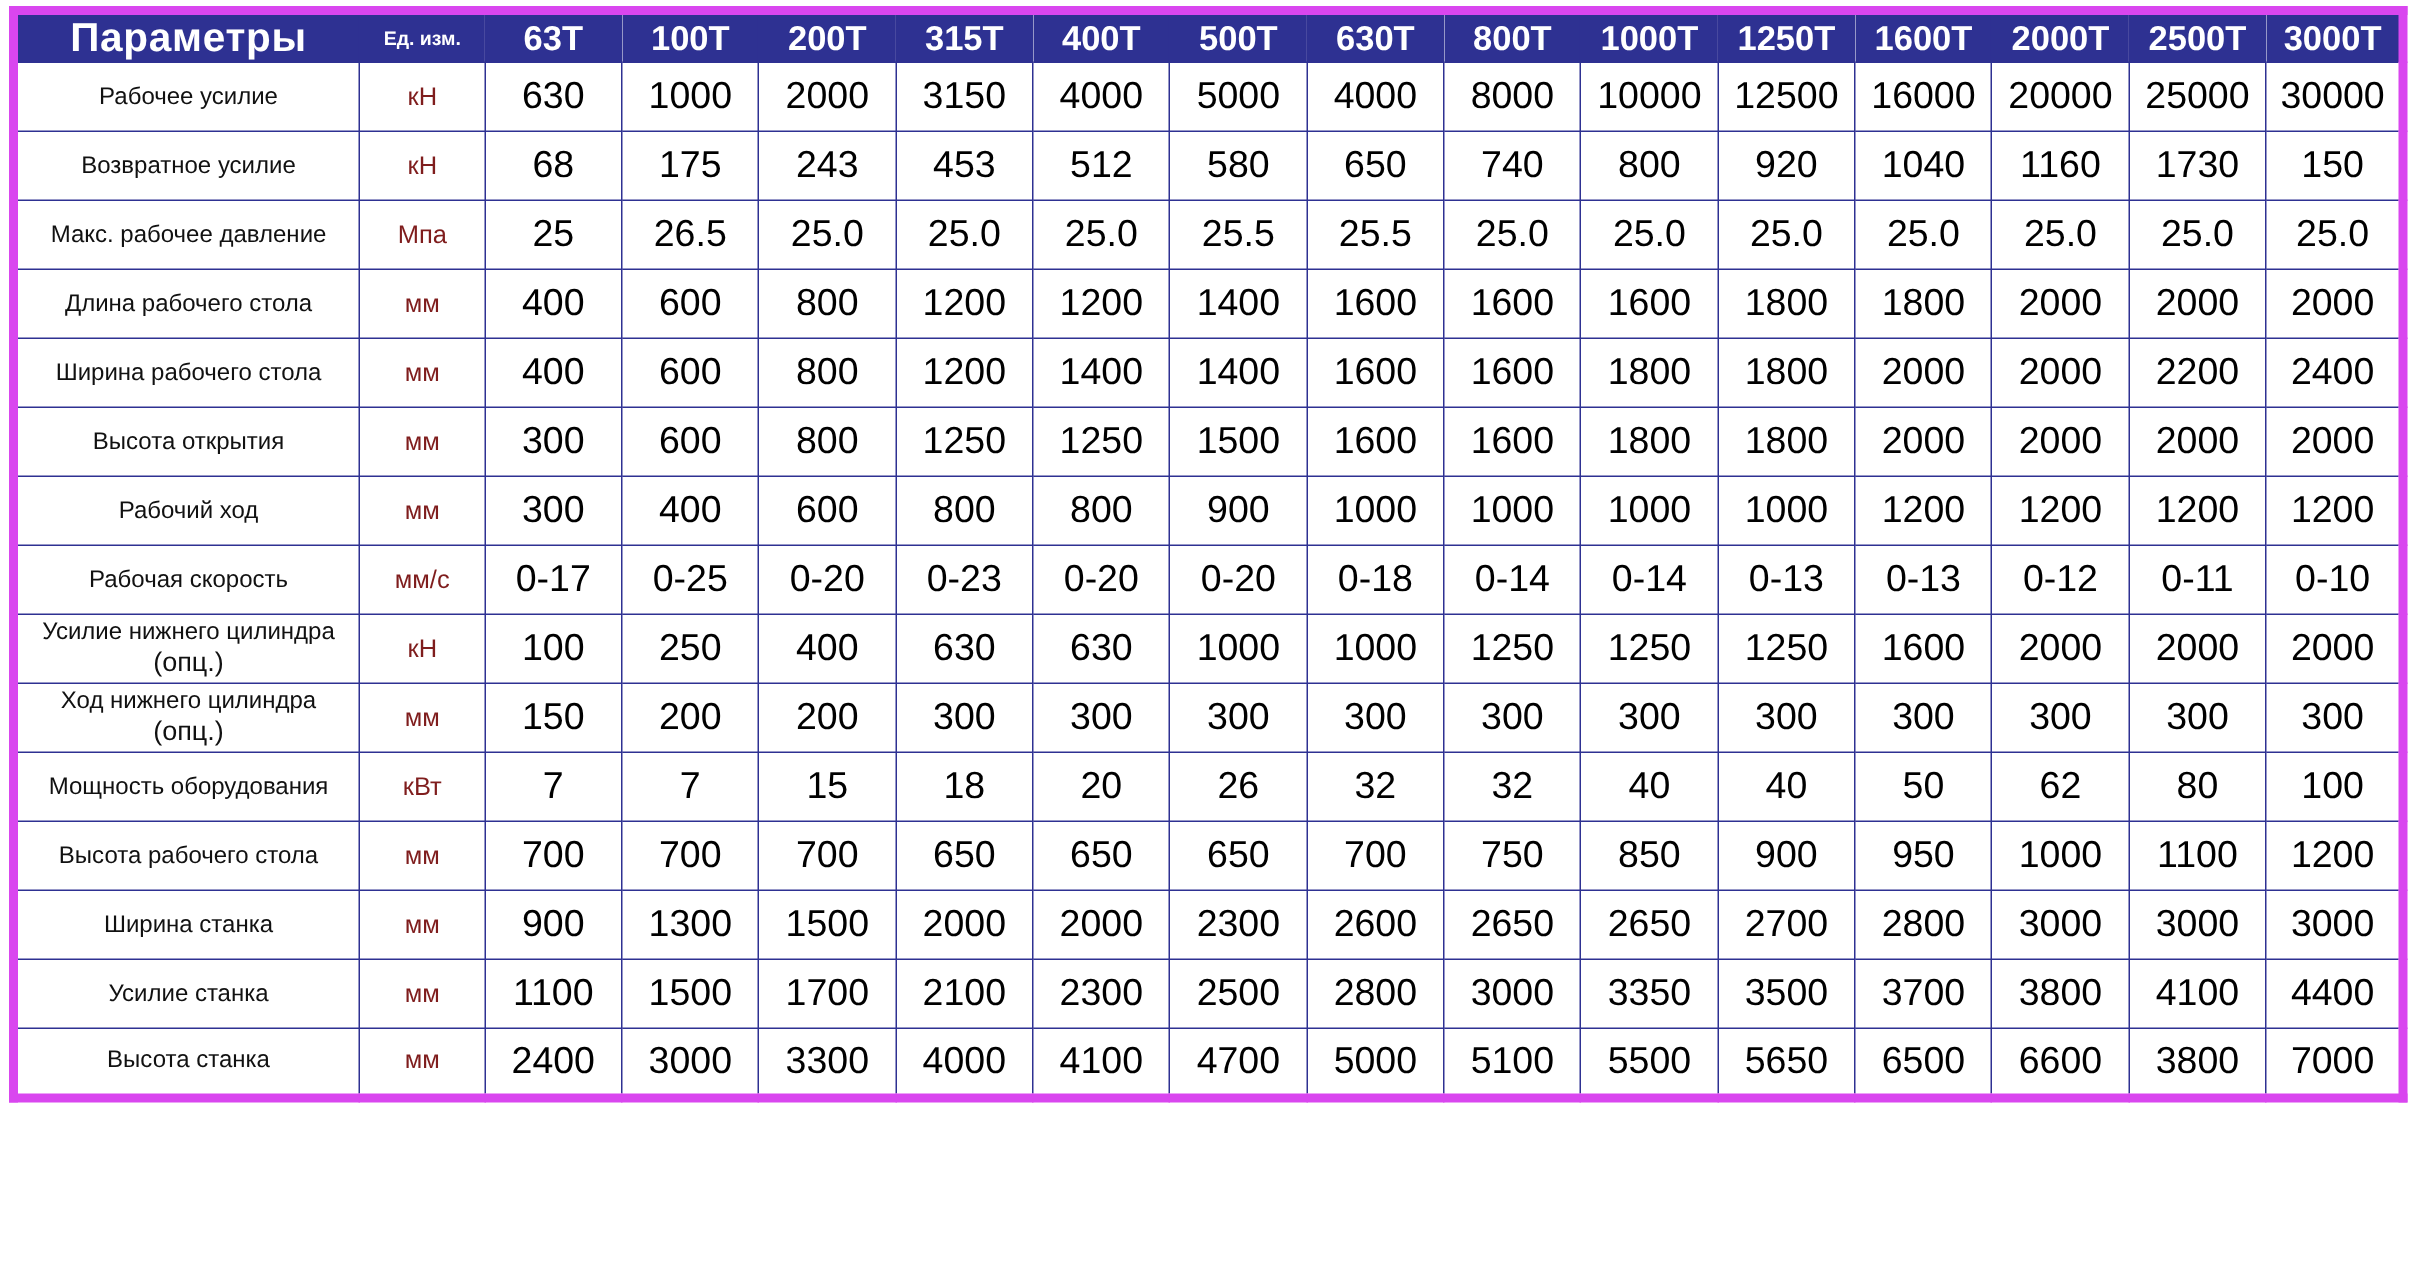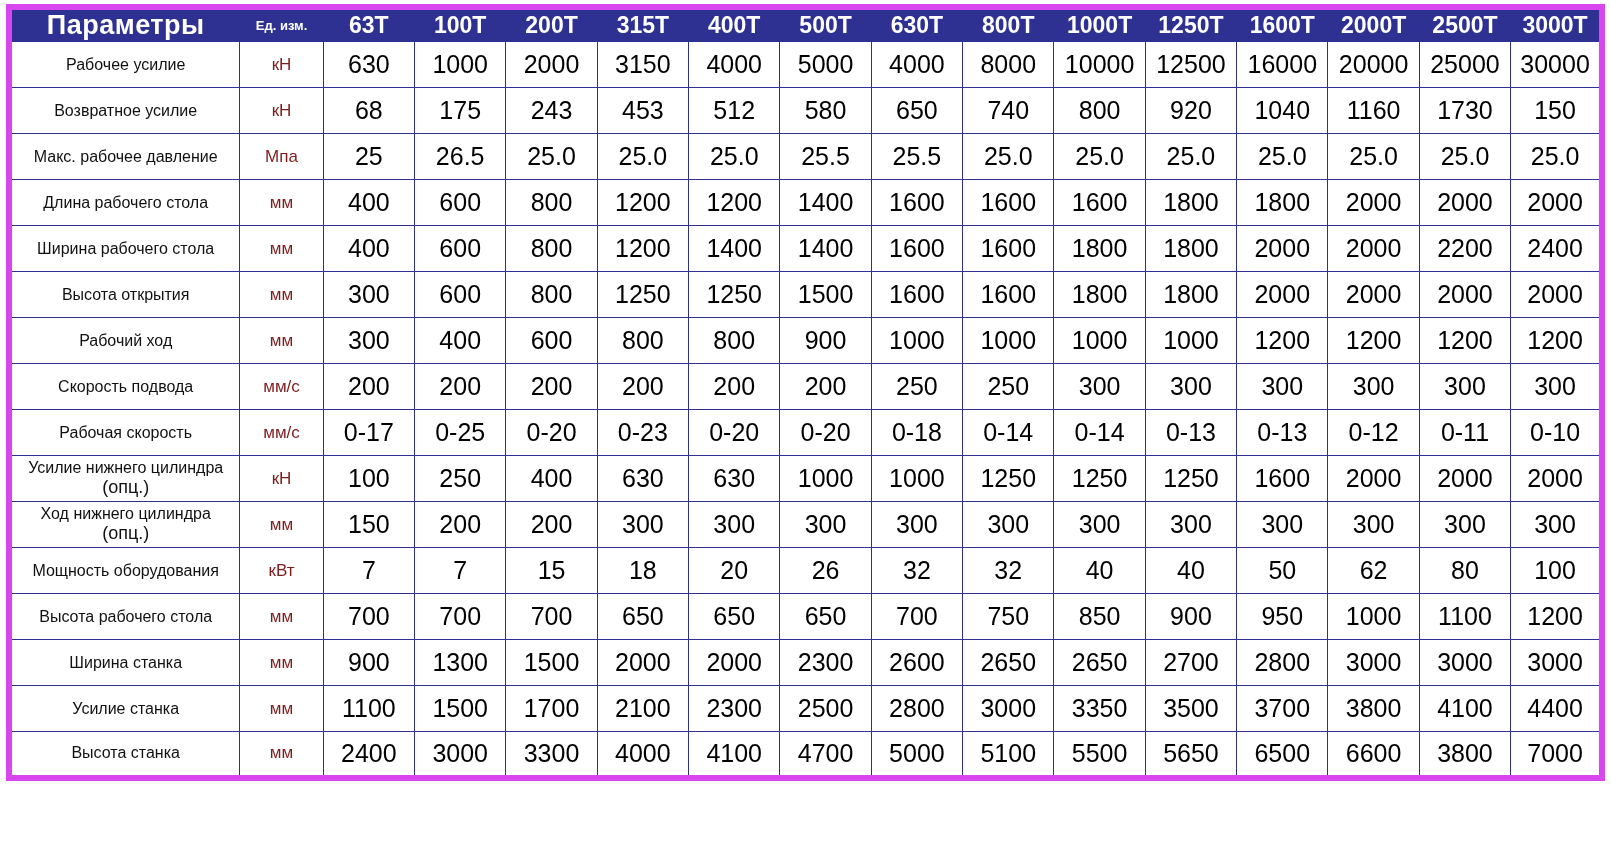--- a/index.html
+++ b/index.html
@@ -243,38 +243,20 @@
           <td class="val-cell">1000</td>
           <td class="val-cell">1000</td>
           <td class="val-cell">1000</td>
           <td class="val-cell">1000</td>
           <td class="val-cell">1200</td>
           <td class="val-cell">1200</td>
           <td class="val-cell">1200</td>
           <td class="val-cell">1200</td>
         </tr>
         <tr>
-          <td class="param-cell"><span>Скорость подвода</span></td>
-          <td class="unit-cell">мм/с</td>
-          <td class="val-cell">200</td>
-          <td class="val-cell">200</td>
-          <td class="val-cell">200</td>
-          <td class="val-cell">200</td>
-          <td class="val-cell">200</td>
-          <td class="val-cell">200</td>
-          <td class="val-cell">250</td>
-          <td class="val-cell">250</td>
-          <td class="val-cell">300</td>
-          <td class="val-cell">300</td>
-          <td class="val-cell">300</td>
-          <td class="val-cell">300</td>
-          <td class="val-cell">300</td>
-          <td class="val-cell">300</td>
-        </tr>
-        <tr>
           <td class="param-cell"><span>Рабочая скорость</span></td>
           <td class="unit-cell">мм/с</td>
           <td class="val-cell">0-17</td>
           <td class="val-cell">0-25</td>
           <td class="val-cell">0-20</td>
           <td class="val-cell">0-23</td>
           <td class="val-cell">0-20</td>
           <td class="val-cell">0-20</td>
           <td class="val-cell">0-18</td>
           <td class="val-cell">0-14</td>

